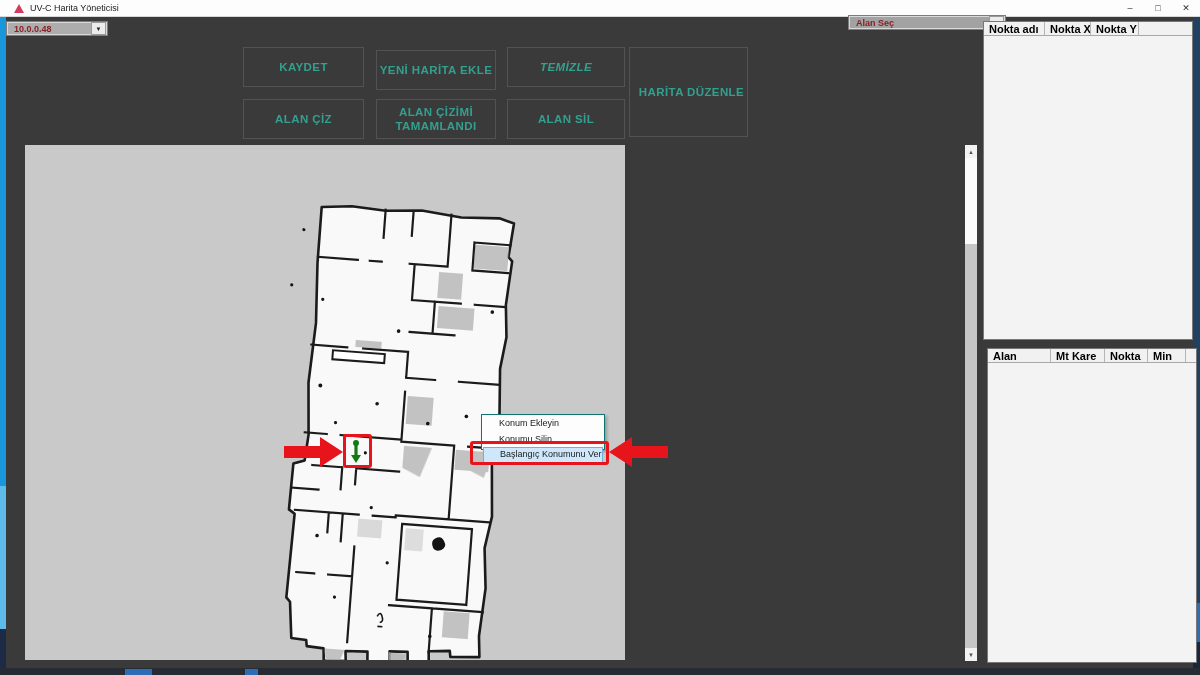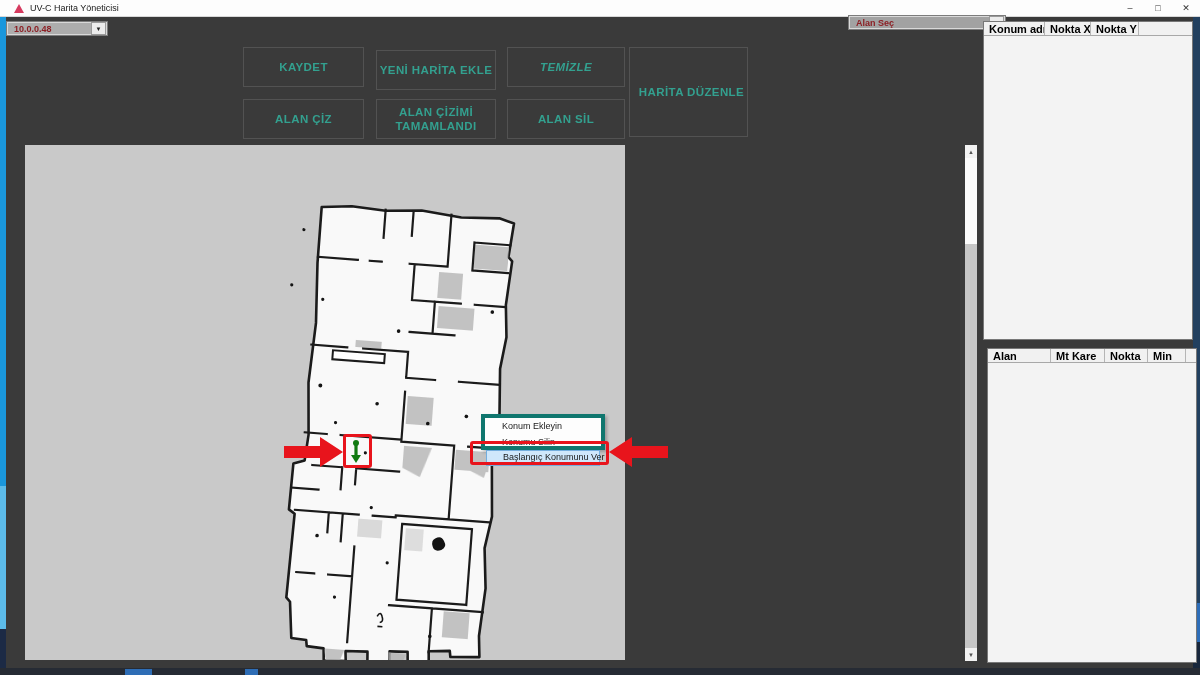--- a/index.html
+++ b/index.html
@@ -51,21 +51,21 @@
   .vs-thumb { position:absolute; left:0; top:13px; width:12px; height:86px; background:#fbfbfb; }
 
   
   .panel { background:#f3f3f3; border:1px solid #777; }
   .panel-head { display:flex; height:14px; border-bottom:1px solid #a8a8a8; background:#f1f1f1; }
   .ph-cell { font-size:11px; font-weight:bold; color:#000; padding:0 0 0 5px;
     border-right:1px solid #b5b5b5; line-height:14px; white-space:nowrap; overflow:hidden; }
 
   
   .ctx-menu { left:481px; top:414px; width:124px; height:36px; background:#fdfdfd;
-    border:4px solid #0f766e; box-shadow:2px 2px 3px rgba(0,0,0,.25); padding-top:1px; }
+    border:1px solid #0f766e; box-shadow:2px 2px 3px rgba(0,0,0,.25); padding-top:1px; }
   .ctx-item { height:15.5px; line-height:15.5px; font-size:9px; color:#1a1a1a;
     padding-left:17px; white-space:nowrap; }
   .ctx-item.hl { background:#cfe7fb; border:1px solid #74aede; line-height:13.5px;
     margin:0 1px; padding-left:16px; }
   .red-outline { border:3px solid #e8141c; border-radius:3px; background:transparent; }
 </style>
 </head>
 <body>
 
 <div class="abs titlebar">
@@ -204,21 +204,21 @@
 <div class="abs red-outline" style="left:470px;top:441px;width:139px;height:24px;"></div>
 
 <div class="abs vscroll">
   <div class="vs-btn" style="top:0;">▲</div>
   <div class="vs-thumb"></div>
   <div class="vs-btn" style="bottom:0;">▼</div>
 </div>
 
 <div class="abs panel" style="left:983px;top:21px;width:210px;height:319px;">
   <div class="panel-head">
-    <div class="ph-cell" style="width:61px;">Konum adı</div>
+    <div class="ph-cell" style="width:61px;">Nokta adı</div>
     <div class="ph-cell" style="width:46px;">Nokta X</div>
     <div class="ph-cell" style="width:48px;">Nokta Y</div>
     <div class="ph-cell" style="width:37px;margin-top:32px;">Açı</div>
     <div class="ph-cell" style="flex:1;border-right:none;"></div>
   </div>
   <div style="height:303px;"></div>
 </div>
 
 <div class="abs panel" style="left:987px;top:348px;width:210px;height:315px;">
   <div class="panel-head">

